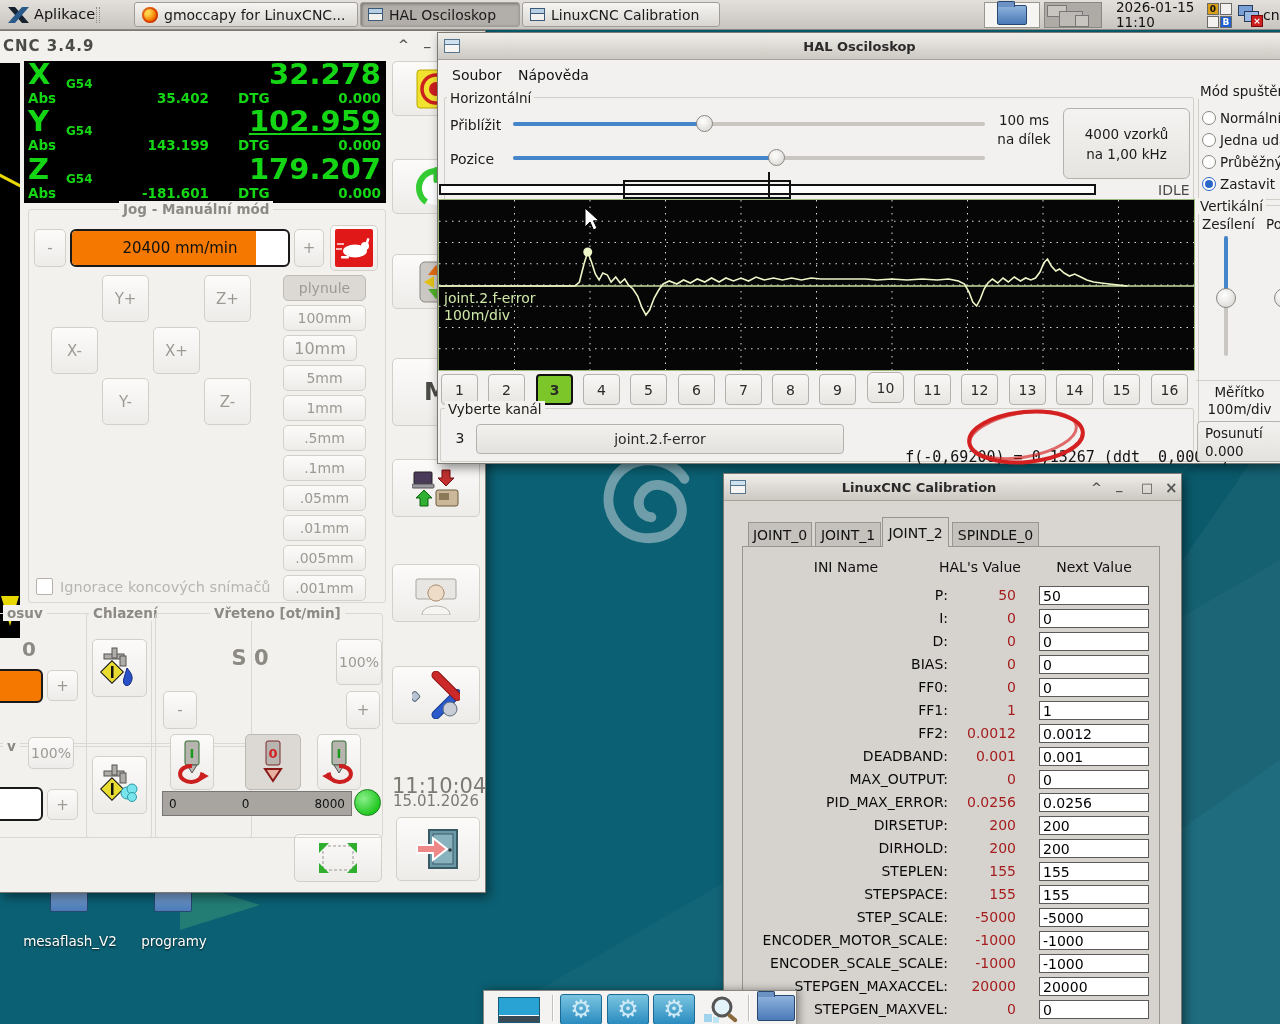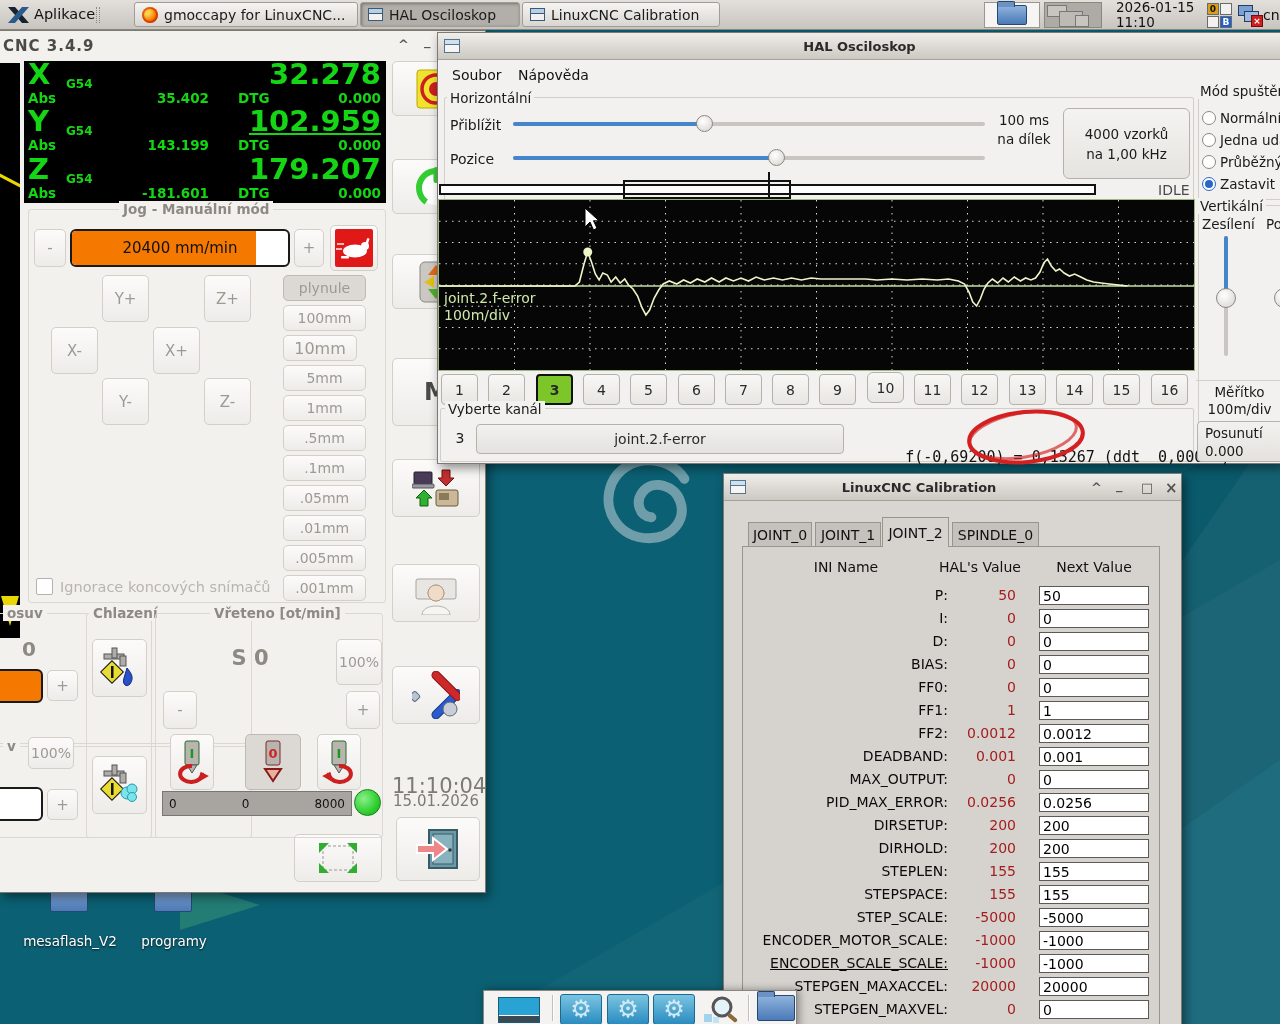--- a/index.html
+++ b/index.html
@@ -527,21 +527,21 @@
         <input class="cinput" value="155" style="left: 315px; top: 388px;">
         <div class="clabel" style="left: 8px; top: 412px; width: 216px;">STEPSPACE:</div>
         <div class="chal" style="left: 230px; top: 412px; width: 62px; color: rgb(165, 29, 29);">155</div>
         <input class="cinput" value="155" style="left: 315px; top: 411px;">
         <div class="clabel" style="left: 8px; top: 435px; width: 216px;">STEP_SCALE:</div>
         <div class="chal" style="left: 230px; top: 435px; width: 62px; color: rgb(165, 29, 29);">-5000</div>
         <input class="cinput" value="-5000" style="left: 315px; top: 434px;">
         <div class="clabel" style="left: 8px; top: 458px; width: 216px;">ENCODER_MOTOR_SCALE:</div>
         <div class="chal" style="left: 230px; top: 458px; width: 62px; color: rgb(165, 29, 29);">-1000</div>
         <input class="cinput" value="-1000" style="left: 315px; top: 457px;">
-        <div class="clabel" style="left: 8px; top: 481px; width: 216px; text-decoration: underline;">ENCODER_SCALE_SCALE:</div>
+        <div class="clabel" style="left: 8px; top: 481px; width: 216px;">ENCODER_SCALE_SCALE:</div>
         <div class="chal" style="left: 230px; top: 481px; width: 62px; color: rgb(165, 29, 29);">-1000</div>
         <input class="cinput" value="-1000" style="left: 315px; top: 480px;">
         <div class="clabel" style="left: 8px; top: 504px; width: 216px;">STEPGEN_MAXACCEL:</div>
         <div class="chal" style="left: 230px; top: 504px; width: 62px; color: rgb(165, 29, 29);">20000</div>
         <input class="cinput" value="20000" style="left: 315px; top: 503px;">
         <div class="clabel" style="left: 8px; top: 527px; width: 216px;">STEPGEN_MAXVEL:</div>
         <div class="chal" style="left: 230px; top: 527px; width: 62px; color: rgb(165, 29, 29);">0</div>
         <input class="cinput" value="0" style="left: 315px; top: 526px;">
       </div>
   </div>

